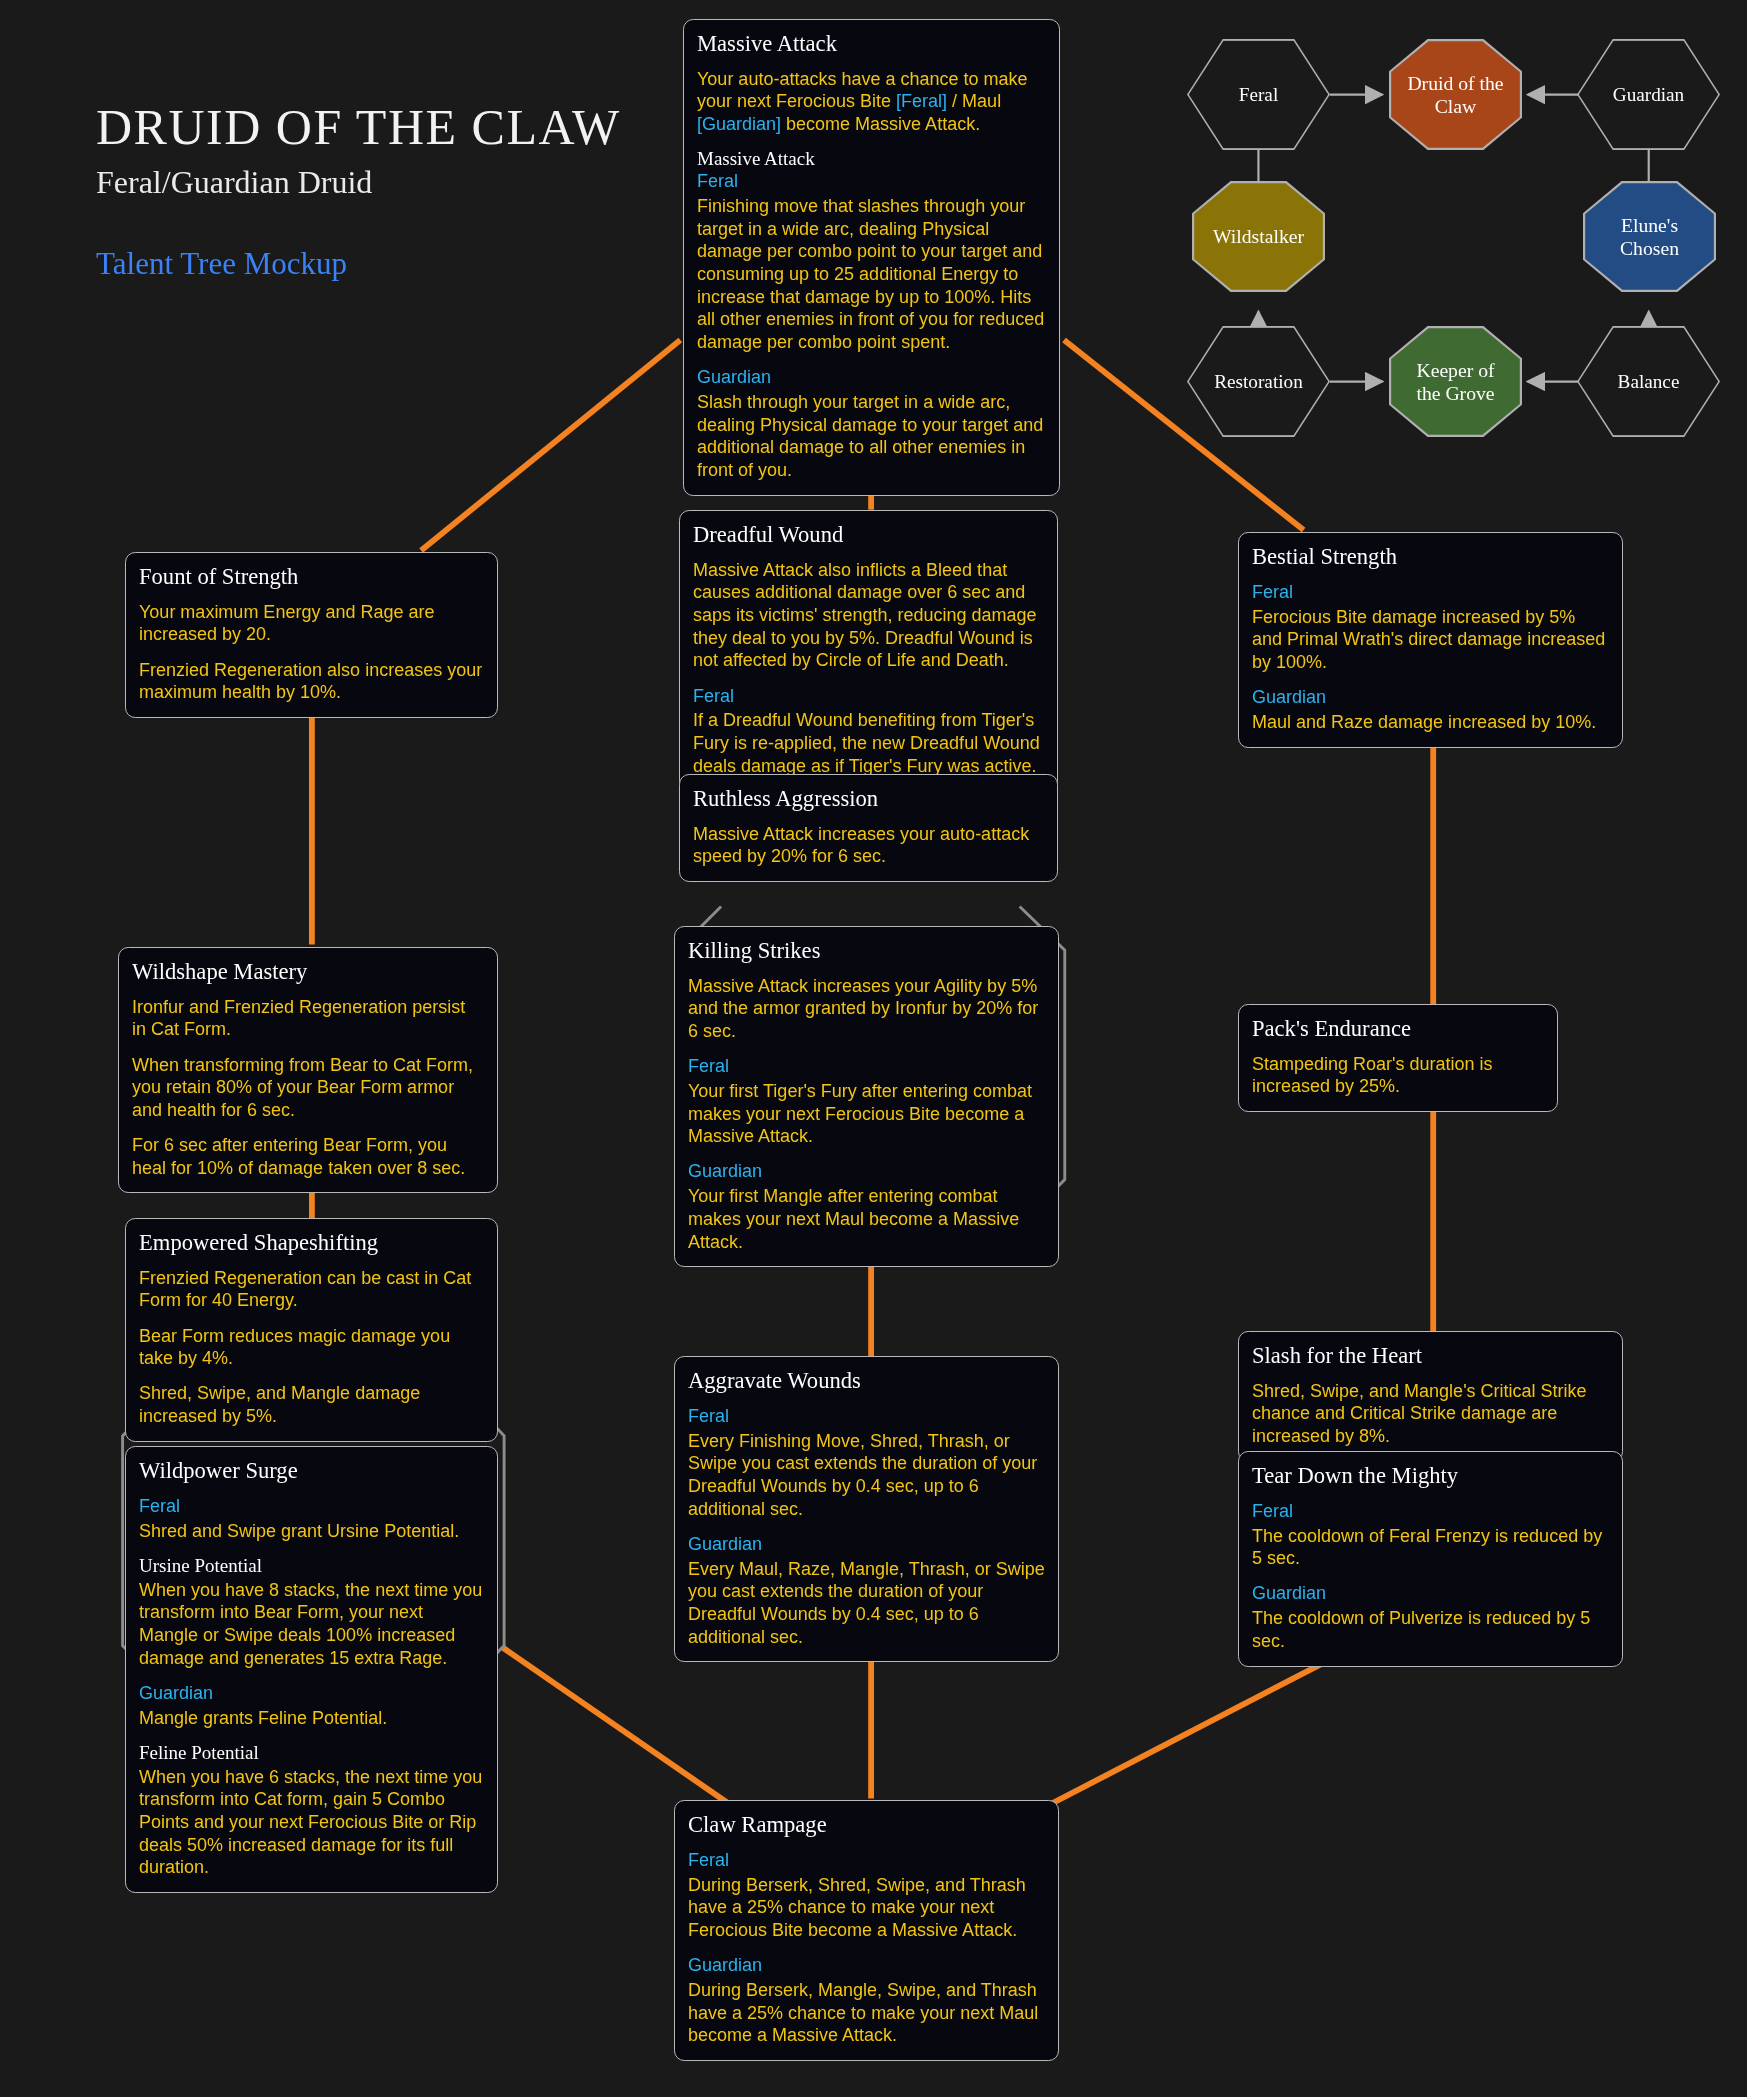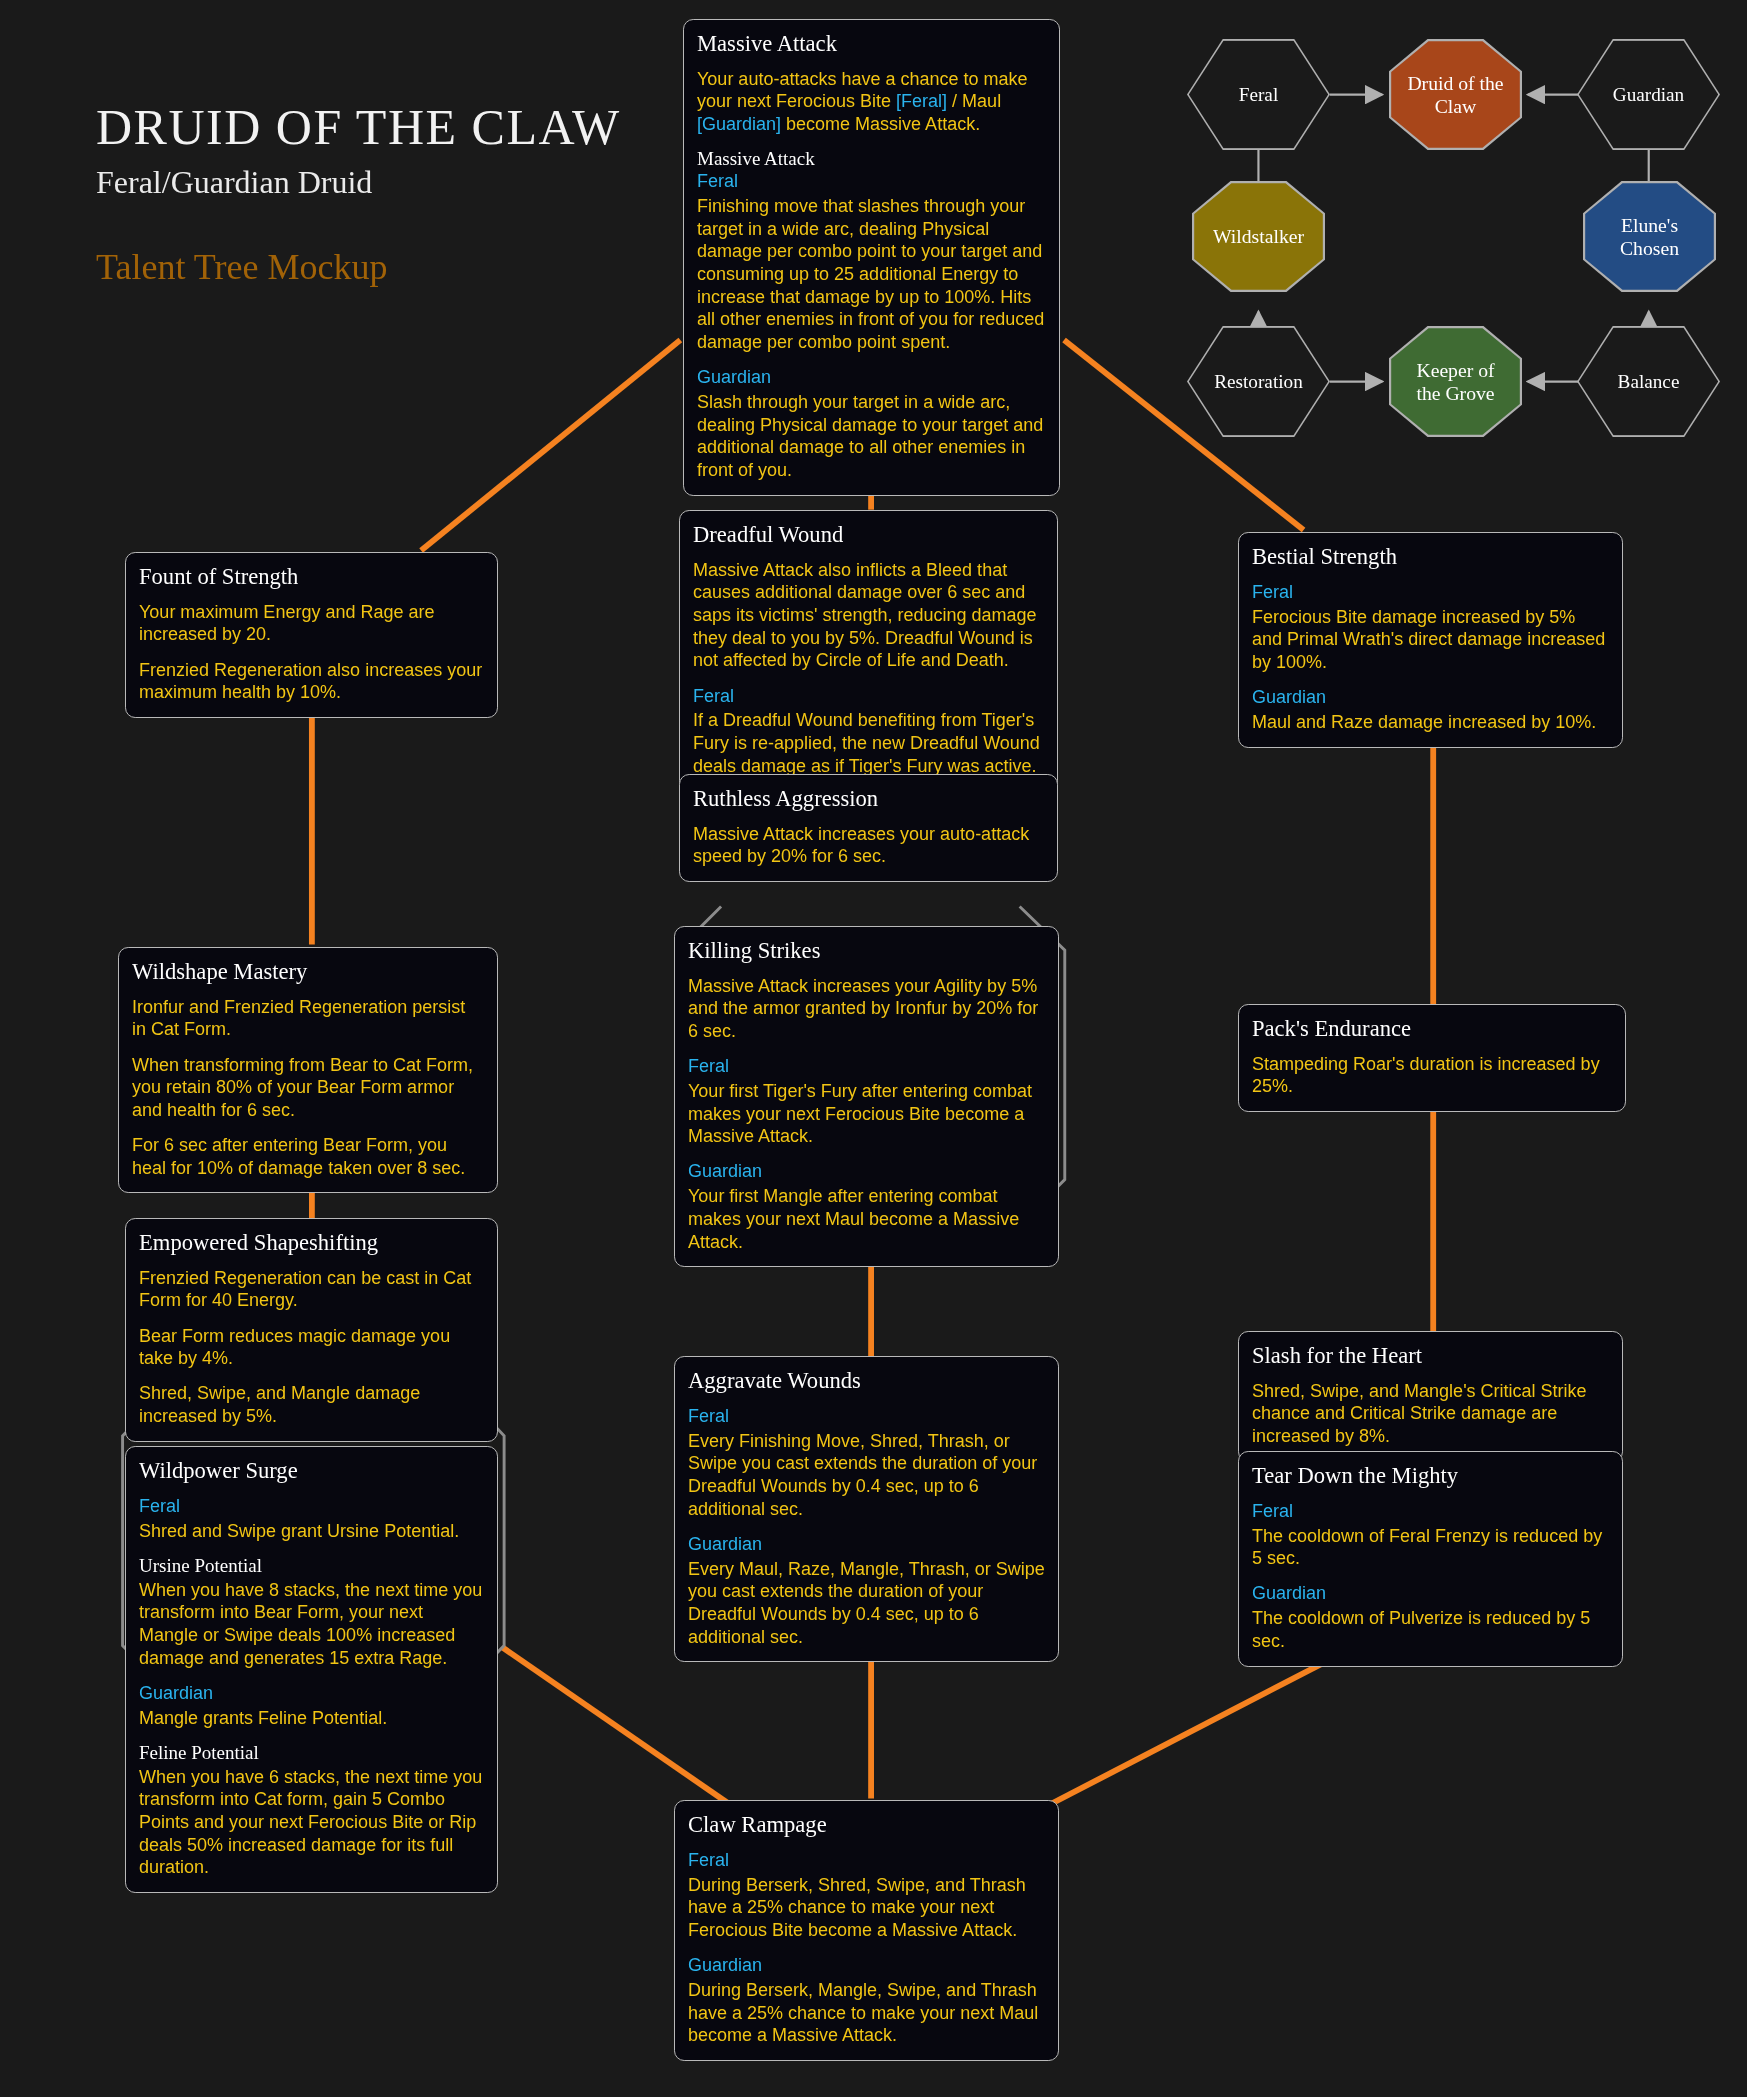--- a/index.html
+++ b/index.html
@@ -17,21 +17,21 @@
     font-family: "Liberation Serif", serif;
     font-size: 50px; color: #f2f2f2; letter-spacing: 1.5px;
     line-height: 1.0; white-space: nowrap;
   }
   #sub-title {
     font-family: "Liberation Serif", serif;
     font-size: 32px; color: #eaeaea; margin-top: 11.7px; white-space: nowrap;
   }
   #mockup-label {
     font-family: "Liberation Serif", serif;
-    font-size: 36px; color: #a16207; margin-top: 45px; white-space: nowrap;
+    font-size: 31px; color: #3b82f6; margin-top: 45px; white-space: nowrap;
   }
 
   
   #links-orange, #links-grey, #spec-links { position: absolute; left: 0; top: 0;
     width: 1748px; height: 2097px; pointer-events: none; }
   #links-orange { z-index: 1; }
   #links-grey   { z-index: 2; }
   #spec-links   { z-index: 3; }
 
   
@@ -293,21 +293,21 @@
   </div>
 
   <div class="talent" style="left:674px; top:1356px; width:385px;padding-left:13px;">
     <div class="t-name">Aggravate Wounds</div>
     <div class="spec-tag">Feral</div>
     <div class="para tight">Every Finishing Move, Shred, Thrash, or Swipe you cast extends the duration of your Dreadful Wounds by 0.4 sec, up to 6 additional sec.</div>
     <div class="spec-tag">Guardian</div>
     <div class="para tight">Every Maul, Raze, Mangle, Thrash, or Swipe you cast extends the duration of your Dreadful Wounds by 0.4 sec, up to 6 additional sec.</div>
   </div>
 
-  <div class="talent" style="left:1238px; top:1004px; width:388px;">
+  <div class="talent" style="left:1238px; top:1004px; width:320px;">
     <div class="t-name">Pack's Endurance</div>
     <div class="para">Stampeding Roar's duration is increased by 25%.</div>
   </div>
 
   <div class="talent" style="left:1238px; top:1331px; width:385px;">
     <div class="t-name">Slash for the Heart</div>
     <div class="para">Shred, Swipe, and Mangle's Critical Strike chance and Critical Strike damage are increased by 8%.</div>
   </div>
 
   <div class="talent" style="left:1238px; top:1451px; width:385px;">

